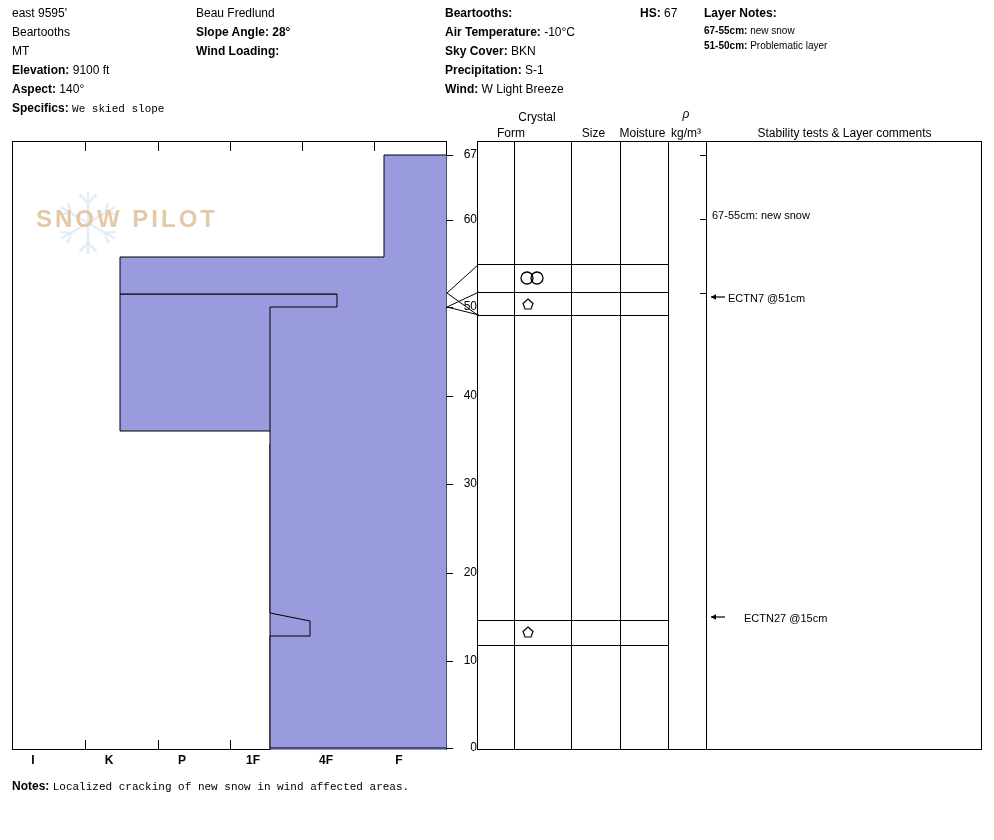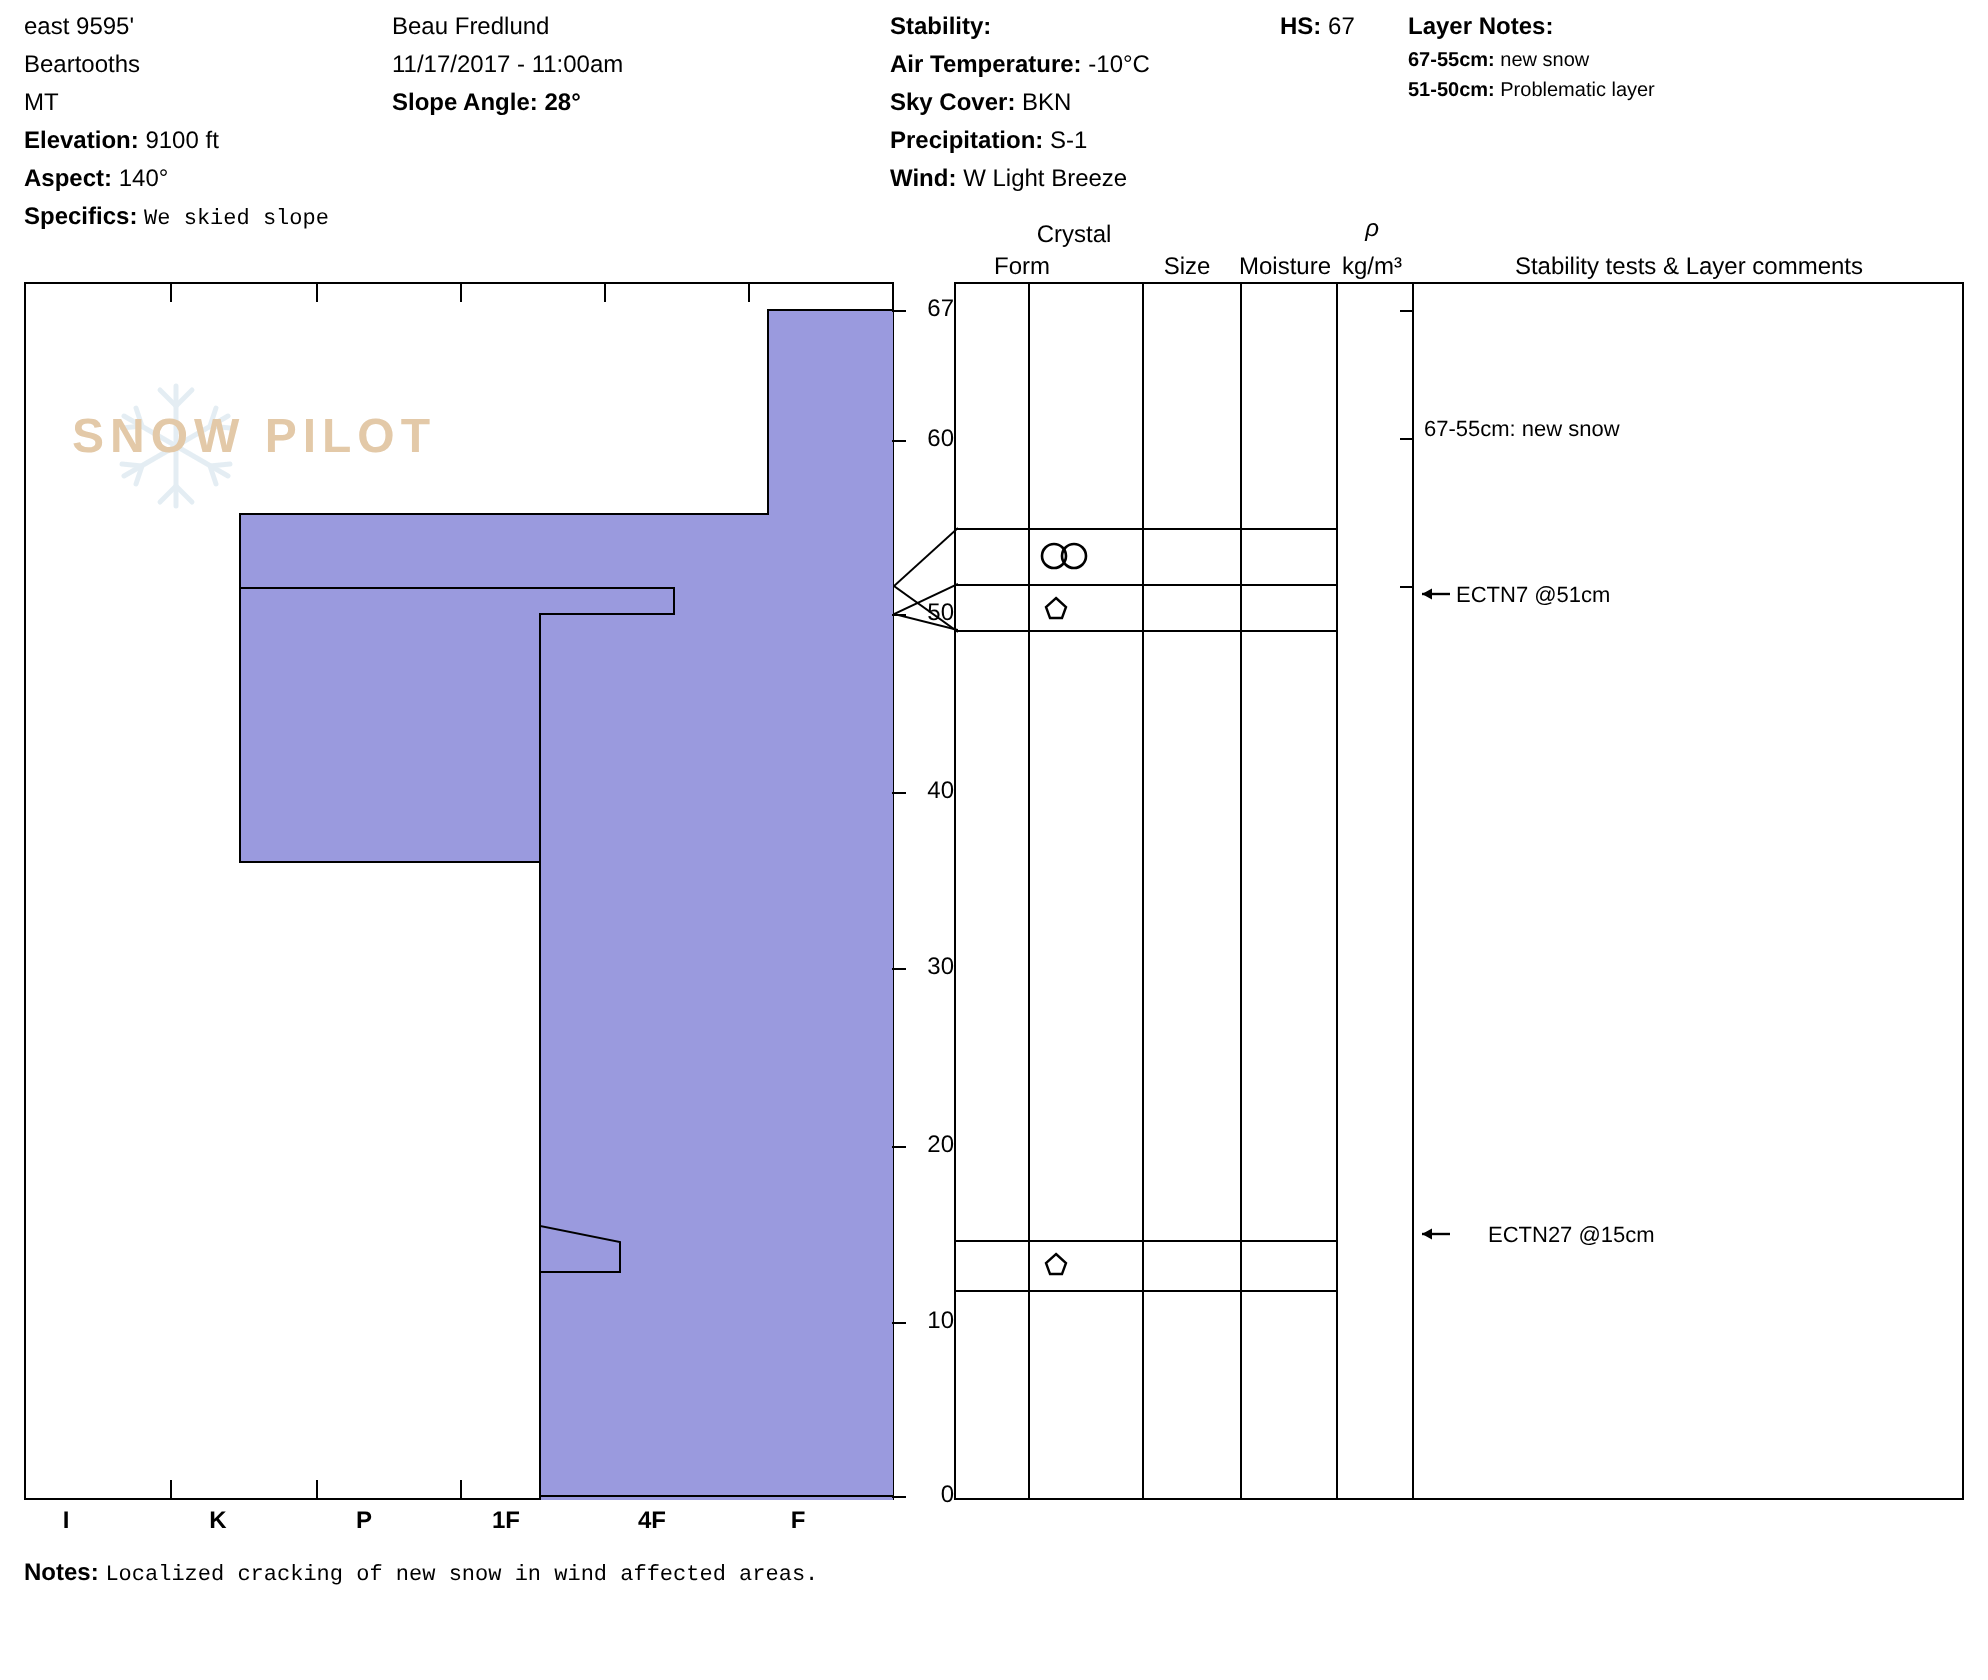--- a/index.html
+++ b/index.html
@@ -71,30 +71,33 @@
     <span>140°</span>
   </div>
   <div class="hdr-line">
     <span class="b">Specifics:</span>
     <span class="small">We skied slope</span>
   </div>
 </div>
 
 <div id="hdr2" class="hdr-col">
   <div class="hdr-line">Beau  Fredlund</div>
-  <div class="hdr-line">11/17/2017 - 11:00am</div>
   <div class="hdr-line">
     <span class="b">Slope Angle:</span>
     <span class="b">28°</span>
   </div>
+  <div class="hdr-line">
+    <span class="b">Wind Loading:</span>
+    <span></span>
+  </div>
 </div>
 
 <div id="hdr3" class="hdr-col">
   <div class="hdr-line">
-    <span class="b">Stability:</span>
+    <span class="b">Beartooths:</span>
     <span></span>
   </div>
   <div class="hdr-line">
     <span class="b">Air Temperature:</span>
     <span>-10°C</span>
   </div>
   <div class="hdr-line">
     <span class="b">Sky Cover:</span>
     <span>BKN</span>
   </div>

